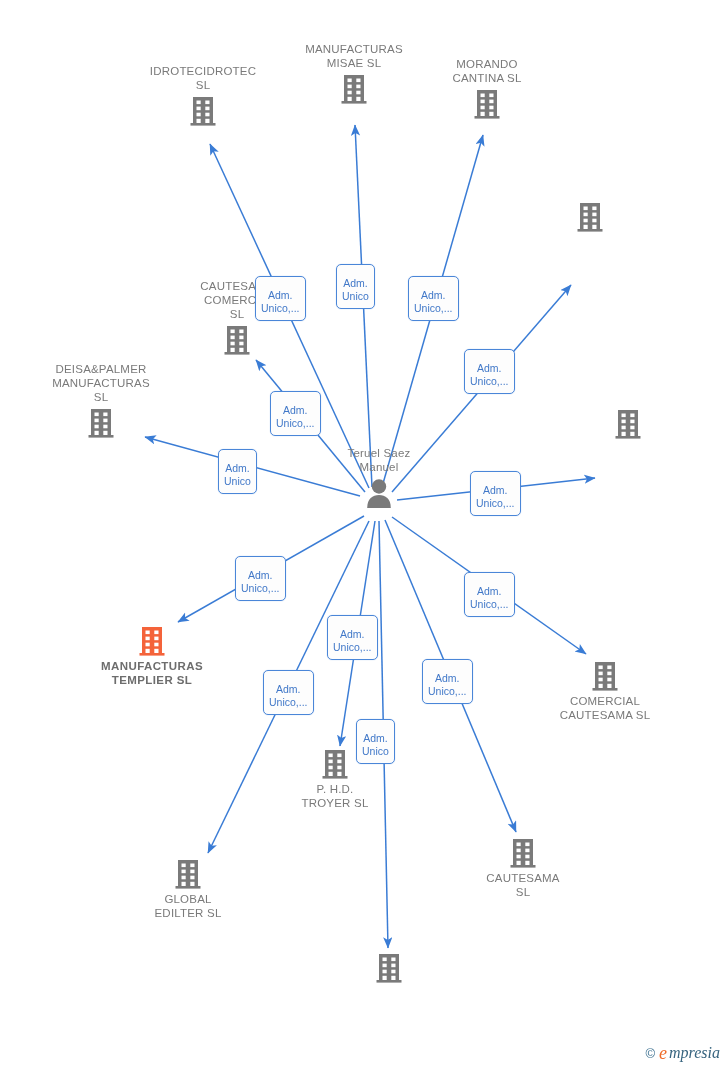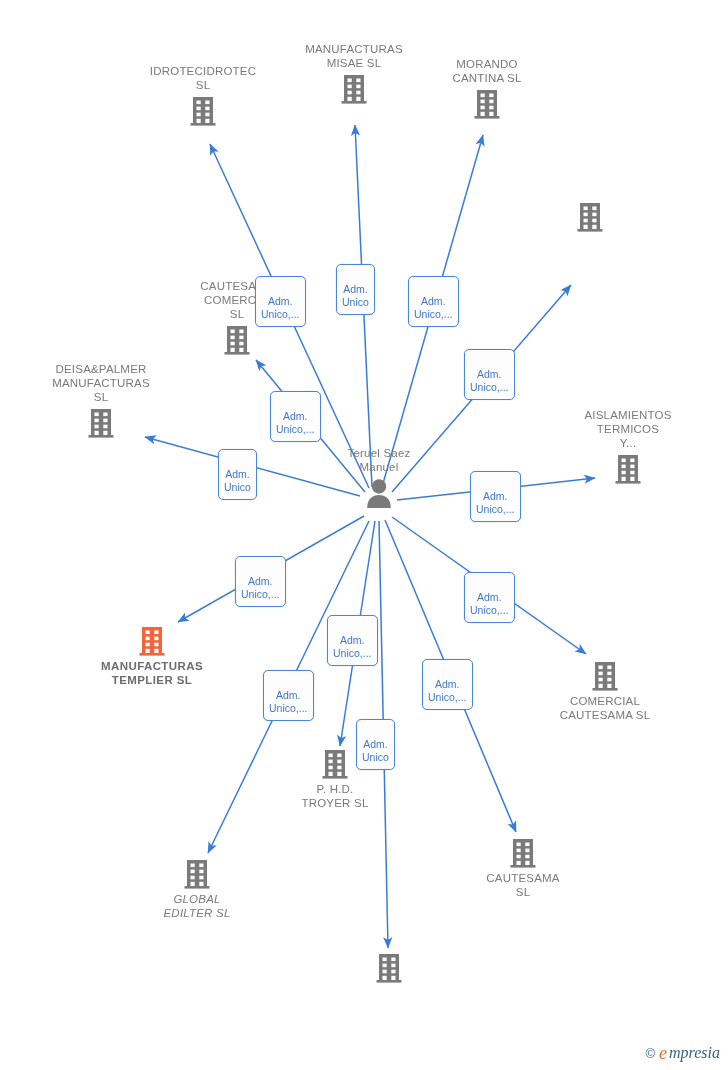--- a/index.html
+++ b/index.html
@@ -54,21 +54,21 @@
   .edge-label {
     position: absolute;
     box-sizing: border-box;
     background: #fdfdfd;
     border: 1.3px solid #4a86d8;
     border-radius: 5px;
     color: #4178c8;
     font-size: 10.5px;
     line-height: 13px;
     text-align: center;
-    padding: 18px 5px 5px 5px;
+    padding: 12px 5px 5px 5px;
     white-space: pre-line;
     box-shadow: 0 0 0 0.5px rgba(74,134,216,0.12);
   }
   #watermark {
     position: absolute;
     right: 8px;
     bottom: 8px;
     display: flex;
     align-items: center;
     gap: 4px;
@@ -214,23 +214,20 @@
             <rect x="16.3" y="5.5" width="4.2" height="3.6" fill="#ffffff"></rect>
             <rect x="7.5" y="11.6" width="4.2" height="3.6" fill="#ffffff"></rect>
             <rect x="16.3" y="11.6" width="4.2" height="3.6" fill="#ffffff"></rect>
             <rect x="7.5" y="17.7" width="4.2" height="3.6" fill="#ffffff"></rect>
             <rect x="16.3" y="17.7" width="4.2" height="3.6" fill="#ffffff"></rect>
             <rect x="7.5" y="23.8" width="4.2" height="4.2" fill="#ffffff"></rect>
             <rect x="16.3" y="23.8" width="4.2" height="4.2" fill="#ffffff"></rect>
           </svg></span>
       </div>
       <div class="node label-above" style="left: 628px; top: 408px;">
-        <span class="label">AISLAMIENTOS
-TERMICOS
-Y...</span>
         <span class="glyph"><svg width="28" height="32" viewBox="0 0 28 32" aria-hidden="true">
             <rect x="4" y="2" width="20" height="26" fill="#7a7a7a"></rect>
             <rect x="1.5" y="28" width="25" height="2.6" fill="#7a7a7a"></rect>
             <rect x="7.5" y="5.5" width="4.2" height="3.6" fill="#ffffff"></rect>
             <rect x="16.3" y="5.5" width="4.2" height="3.6" fill="#ffffff"></rect>
             <rect x="7.5" y="11.6" width="4.2" height="3.6" fill="#ffffff"></rect>
             <rect x="16.3" y="11.6" width="4.2" height="3.6" fill="#ffffff"></rect>
             <rect x="7.5" y="17.7" width="4.2" height="3.6" fill="#ffffff"></rect>
             <rect x="16.3" y="17.7" width="4.2" height="3.6" fill="#ffffff"></rect>
             <rect x="7.5" y="23.8" width="4.2" height="4.2" fill="#ffffff"></rect>
@@ -294,21 +291,21 @@
             <rect x="7.5" y="11.6" width="4.2" height="3.6" fill="#ffffff"></rect>
             <rect x="16.3" y="11.6" width="4.2" height="3.6" fill="#ffffff"></rect>
             <rect x="7.5" y="17.7" width="4.2" height="3.6" fill="#ffffff"></rect>
             <rect x="16.3" y="17.7" width="4.2" height="3.6" fill="#ffffff"></rect>
             <rect x="7.5" y="23.8" width="4.2" height="4.2" fill="#ffffff"></rect>
             <rect x="16.3" y="23.8" width="4.2" height="4.2" fill="#ffffff"></rect>
           </svg></span>
         <span class="label">CAUTESAMA
 SL</span>
       </div>
-      <div class="node label-below" style="left: 197px; top: 858px; font-style: italic;">
+      <div class="node label-below" style="left: 188px; top: 858px;">
         <span class="glyph"><svg width="28" height="32" viewBox="0 0 28 32" aria-hidden="true">
             <rect x="4" y="2" width="20" height="26" fill="#7a7a7a"></rect>
             <rect x="1.5" y="28" width="25" height="2.6" fill="#7a7a7a"></rect>
             <rect x="7.5" y="5.5" width="4.2" height="3.6" fill="#ffffff"></rect>
             <rect x="16.3" y="5.5" width="4.2" height="3.6" fill="#ffffff"></rect>
             <rect x="7.5" y="11.6" width="4.2" height="3.6" fill="#ffffff"></rect>
             <rect x="16.3" y="11.6" width="4.2" height="3.6" fill="#ffffff"></rect>
             <rect x="7.5" y="17.7" width="4.2" height="3.6" fill="#ffffff"></rect>
             <rect x="16.3" y="17.7" width="4.2" height="3.6" fill="#ffffff"></rect>
             <rect x="7.5" y="23.8" width="4.2" height="4.2" fill="#ffffff"></rect>

